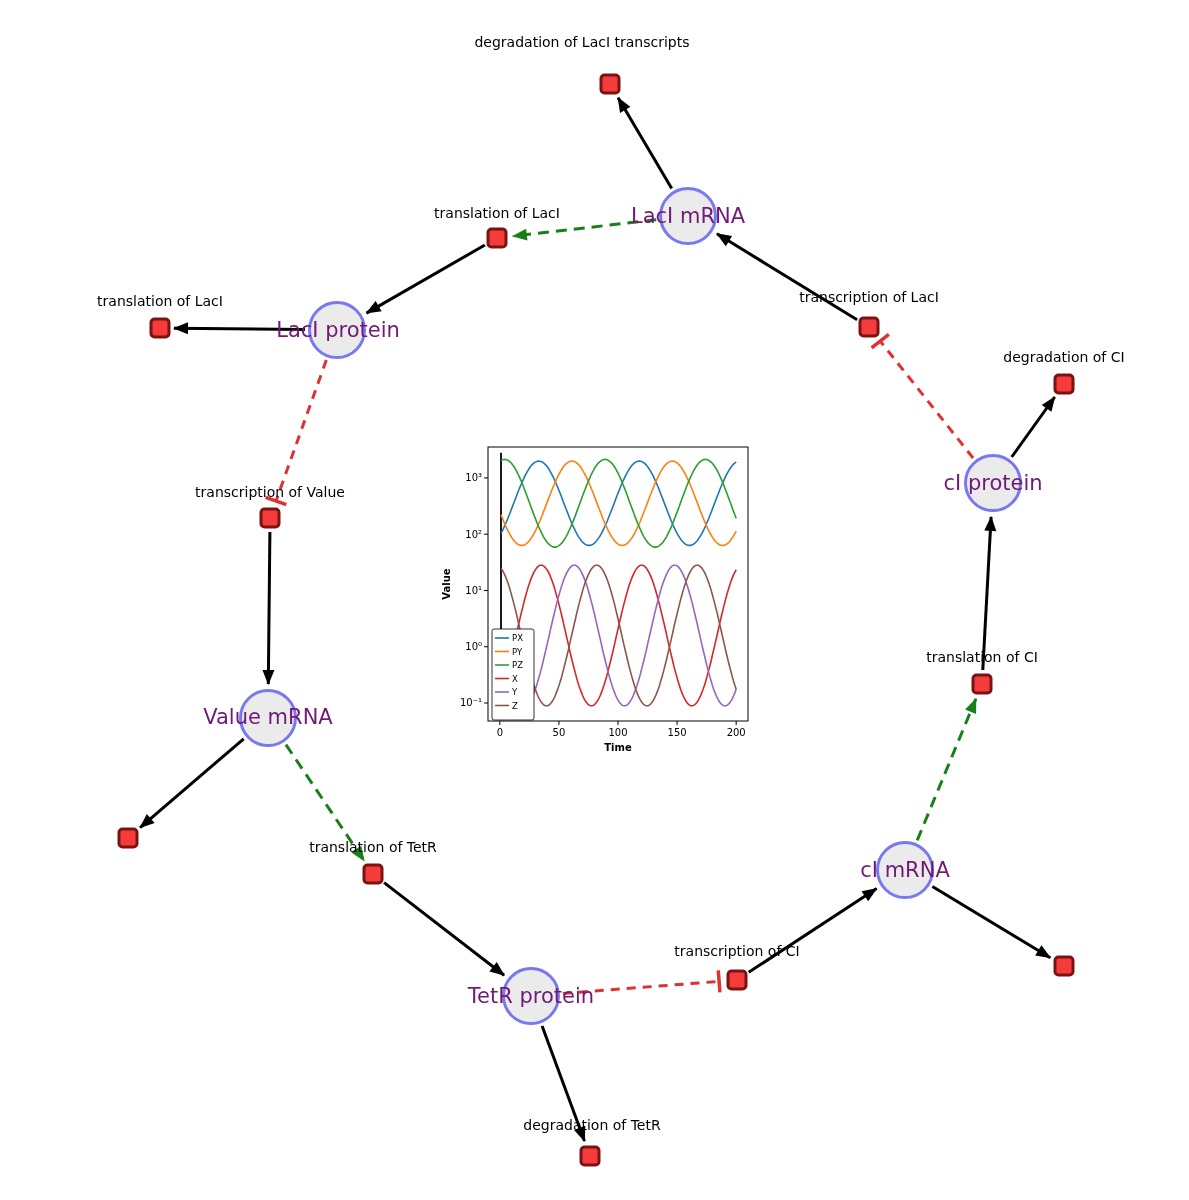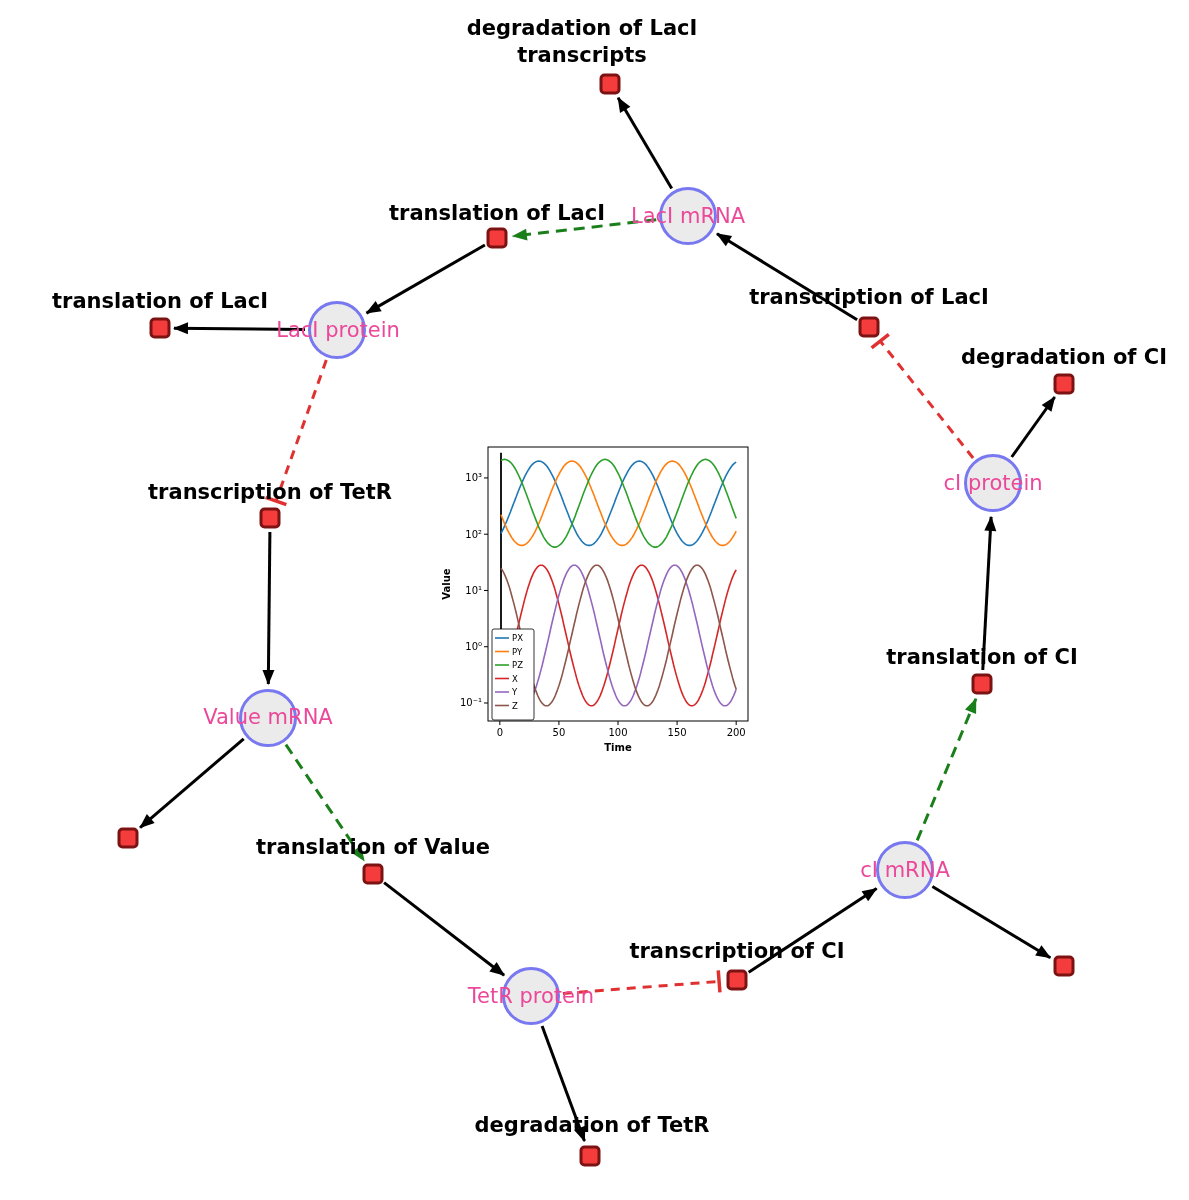--- a/index.html
+++ b/index.html
@@ -5,23 +5,23 @@
   html,body{margin:0;padding:0;}
   body{width:1189px;height:1200px;background:#ffffff;font-family:"DejaVu Sans",sans-serif;position:relative;overflow:hidden;}
   .stage{position:absolute;left:0;top:0;width:1189px;height:1200px;}
   svg.edges{position:absolute;left:0;top:0;z-index:1;}
   .species{position:absolute;width:58px;height:58px;border-radius:50%;
            background:var(--sp-fill,#ebebeb);border:3.5px solid var(--sp-border,#7878f0);
            transform:translate(-50%,-50%);box-sizing:border-box;z-index:2;}
   .rxn{position:absolute;width:21px;height:21px;background:var(--rx-fill,#f53c3c);
        border:3px solid var(--rx-border,#7c1212);border-radius:5px;
        transform:translate(-50%,-50%);box-sizing:border-box;z-index:2;}
-  .sp-label{position:absolute;transform:translate(-50%,-50%);font-size:21px;color:#ec4899;
+  .sp-label{position:absolute;transform:translate(-50%,-50%);font-size:21px;color:#701a75;
             white-space:nowrap;z-index:3;}
-  .rxn-label{position:absolute;transform:translate(-50%,-50%);font-size:21px;font-weight:bold;
+  .rxn-label{position:absolute;transform:translate(-50%,-50%);font-size:14px;font-weight:normal;
              color:#000;white-space:nowrap;text-align:center;z-index:3;}
   .rxn-label.wrap{white-space:normal;width:248px;line-height:1.3;}
   .e-main{stroke:var(--c-main,#000);stroke-width:3;fill:none;}
   .e-mod{stroke:var(--c-mod,#1a7f1a);stroke-width:3;stroke-dasharray:11 7;fill:none;}
   .e-inh{stroke:var(--c-inh,#e03131);stroke-width:3;stroke-dasharray:9 7;fill:none;}
   #arrB path{fill:var(--c-main,#000);}
   #arrG path{fill:var(--c-mod,#1a7f1a);}
   #tbarR path{stroke:var(--c-inh,#e03131);fill:none;}
   .chart{position:absolute;left:440px;top:433px;width:320px;height:330px;z-index:1;background:#fff;}
   #chart-svg text{font-family:"DejaVu Sans",sans-serif;fill:#000;}
@@ -91,23 +91,23 @@
   <div class="rxn" style="left:373px;top:874px"></div>
   <div class="rxn" style="left:1064px;top:966px"></div>
   <div class="rxn" style="left:737px;top:980px"></div>
   <div class="rxn" style="left:590px;top:1156px"></div>
 
   <div class="rxn-label wrap" style="left:582px;top:42px">degradation of LacI transcripts</div>
   <div class="rxn-label" style="left:497px;top:213px">translation of LacI</div>
   <div class="rxn-label" style="left:869px;top:297px">transcription of LacI</div>
   <div class="rxn-label" style="left:160px;top:301px">translation of LacI</div>
   <div class="rxn-label" style="left:1064px;top:357px">degradation of CI</div>
-  <div class="rxn-label" style="left:270px;top:492px">transcription of TetR</div>
+  <div class="rxn-label" style="left:270px;top:492px">transcription of Value</div>
   <div class="rxn-label" style="left:982px;top:657px">translation of CI</div>
-  <div class="rxn-label" style="left:373px;top:847px">translation of Value</div>
+  <div class="rxn-label" style="left:373px;top:847px">translation of TetR</div>
   <div class="rxn-label" style="left:737px;top:951px">transcription of CI</div>
   <div class="rxn-label" style="left:592px;top:1125px">degradation of TetR</div>
 
   <div class="chart">
     <svg id="chart-svg" width="320" height="330">
         <rect x="48" y="14" width="260" height="274" fill="none" stroke="#000" stroke-width="1"></rect>
         <line x1="59.81818181818182" y1="288" x2="59.81818181818182" y2="292" stroke="#000" stroke-width="1"></line>
         <text x="59.81818181818182" y="303" text-anchor="middle" font-size="10">0</text>
         <line x1="118.9090909090909" y1="288" x2="118.9090909090909" y2="292" stroke="#000" stroke-width="1"></line>
         <text x="118.9090909090909" y="303" text-anchor="middle" font-size="10">50</text>

